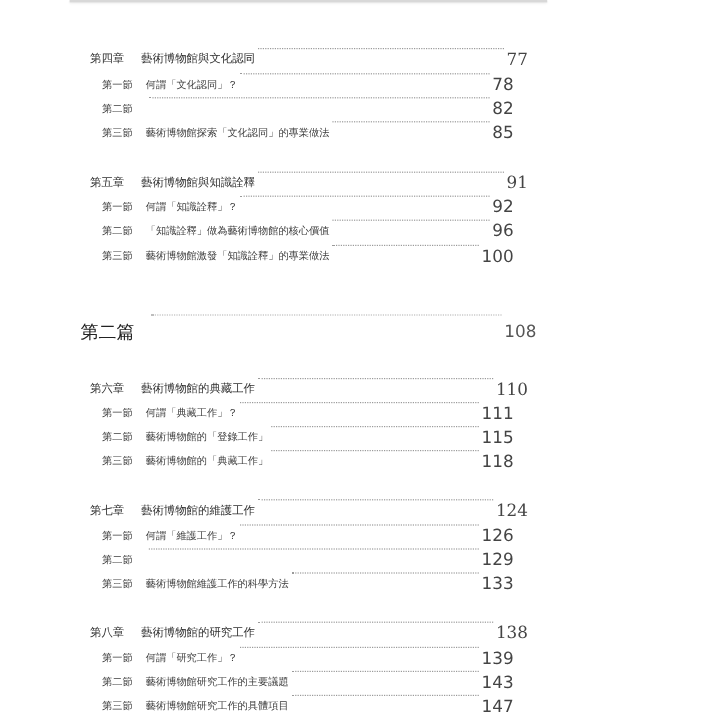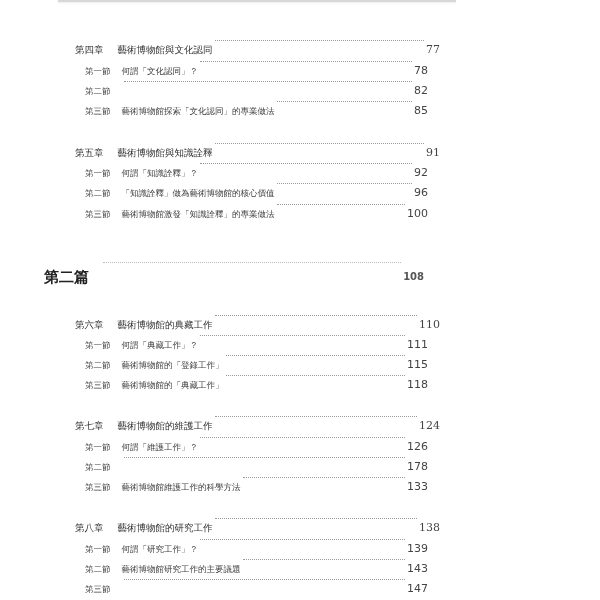--- a/index.html
+++ b/index.html
@@ -24,32 +24,32 @@
       height: 14px; line-height: 14px;
     }
     .row .label { flex: 0 0 auto; }
     .row .num-prefix { margin-right: 10px; }
     .row .leader {
       flex: 1 1 auto; margin: 0 2px;
       border-bottom: 1px dotted #9a9a9a;
       transform: translateY(-3px);
       min-width: 10px;
     }
-    .row .page { flex: 0 0 auto; font-size: 11px; color: #444; }
+    .row .page { flex: 0 0 auto; font-size: 14px; color: #444; }
     .chapter { left: 75px; width: 365px; font-family: "DejaVu Serif", serif; font-size: 9.5px; color: #2f2f2f; }
     .chapter .num-prefix { margin-right: 14px; }
     .section { left: 85px; width: 343px; font-size: 8.5px; color: #3c3c3c; }
     .section .num-prefix { margin-right: 11px; }
     .part {
-      left: 44px; width: 380px; height: 20px; line-height: 20px;
-      font-size: 15px; color: #222; font-weight: bold;
+      left: 67px; width: 380px; height: 20px; line-height: 20px;
+      font-size: 15px; color: #222; font-weight: normal;
     }
     .part .num-prefix { margin-right: 12px; }
     .part .leader { transform: translateY(-5px); border-bottom-color: #bdbdbd; }
-    .part .page { font-size: 10px; color: #555; }
+    .part .page { font-size: 14px; color: #555; }
   </style>
 </head>
 <body>
 
 <div class="top-rule"></div>
 
 <div class="toc">
 
   <div class="row chapter" style="top:43px">
     <span class="label num-prefix">第四章</span>
@@ -139,21 +139,21 @@
   </div>
   <div class="row section" style="top:440px">
     <span class="label num-prefix">第一節</span>
     <span class="label">何謂「維護工作」？</span>
     <span class="leader"></span>
     <span class="page">126</span>
   </div>
   <div class="row section" style="top:460px">
     <span class="label num-prefix">第二節</span>
     <span class="leader"></span>
-    <span class="page">178</span>
+    <span class="page">129</span>
   </div>
   <div class="row section" style="top:480px">
     <span class="label num-prefix">第三節</span>
     <span class="label">藝術博物館維護工作的科學方法</span>
     <span class="leader"></span>
     <span class="page">133</span>
   </div>
 
   <div class="row chapter" style="top:521px">
     <span class="label num-prefix">第八章</span>
@@ -168,17 +168,18 @@
     <span class="page">139</span>
   </div>
   <div class="row section" style="top:562px">
     <span class="label num-prefix">第二節</span>
     <span class="label">藝術博物館研究工作的主要議題</span>
     <span class="leader"></span>
     <span class="page">143</span>
   </div>
   <div class="row section" style="top:582px">
     <span class="label num-prefix">第三節</span>
+    <span class="label">藝術博物館研究工作的具體項目</span>
     <span class="leader"></span>
     <span class="page">147</span>
   </div>
 
 </div>
 
 </body></html>

